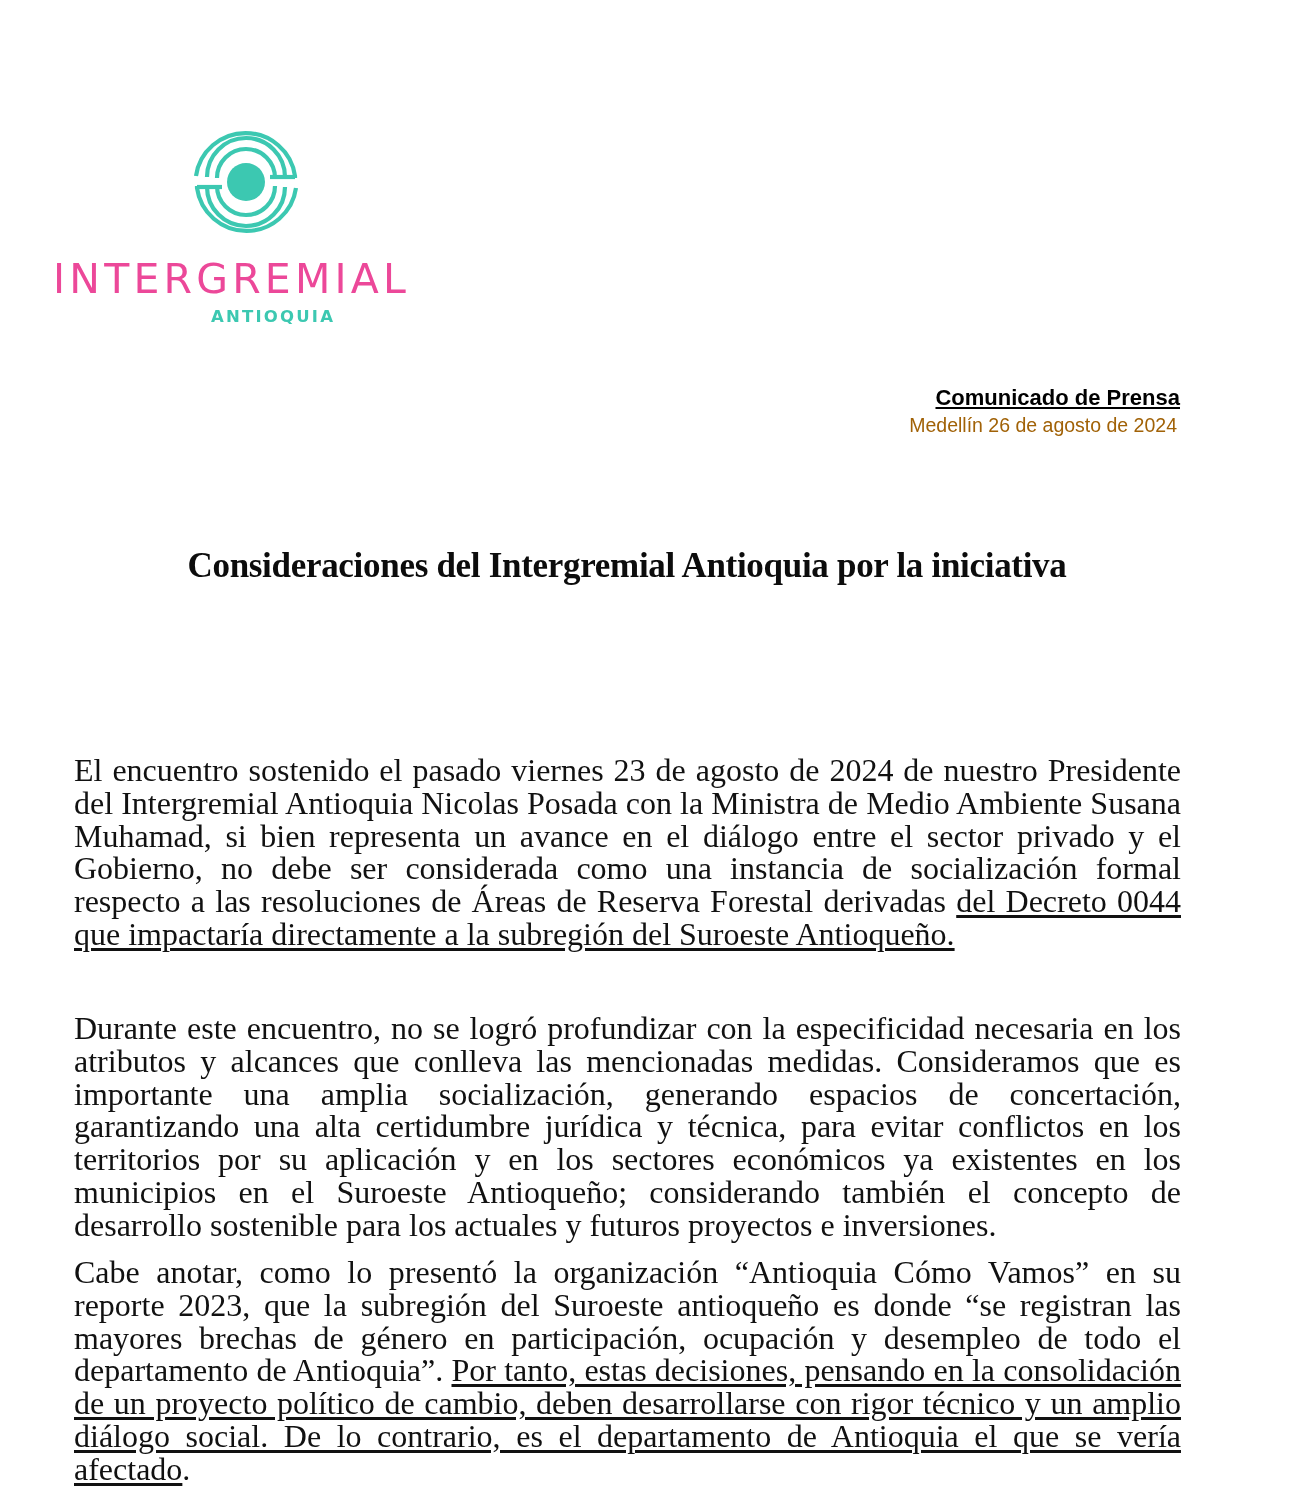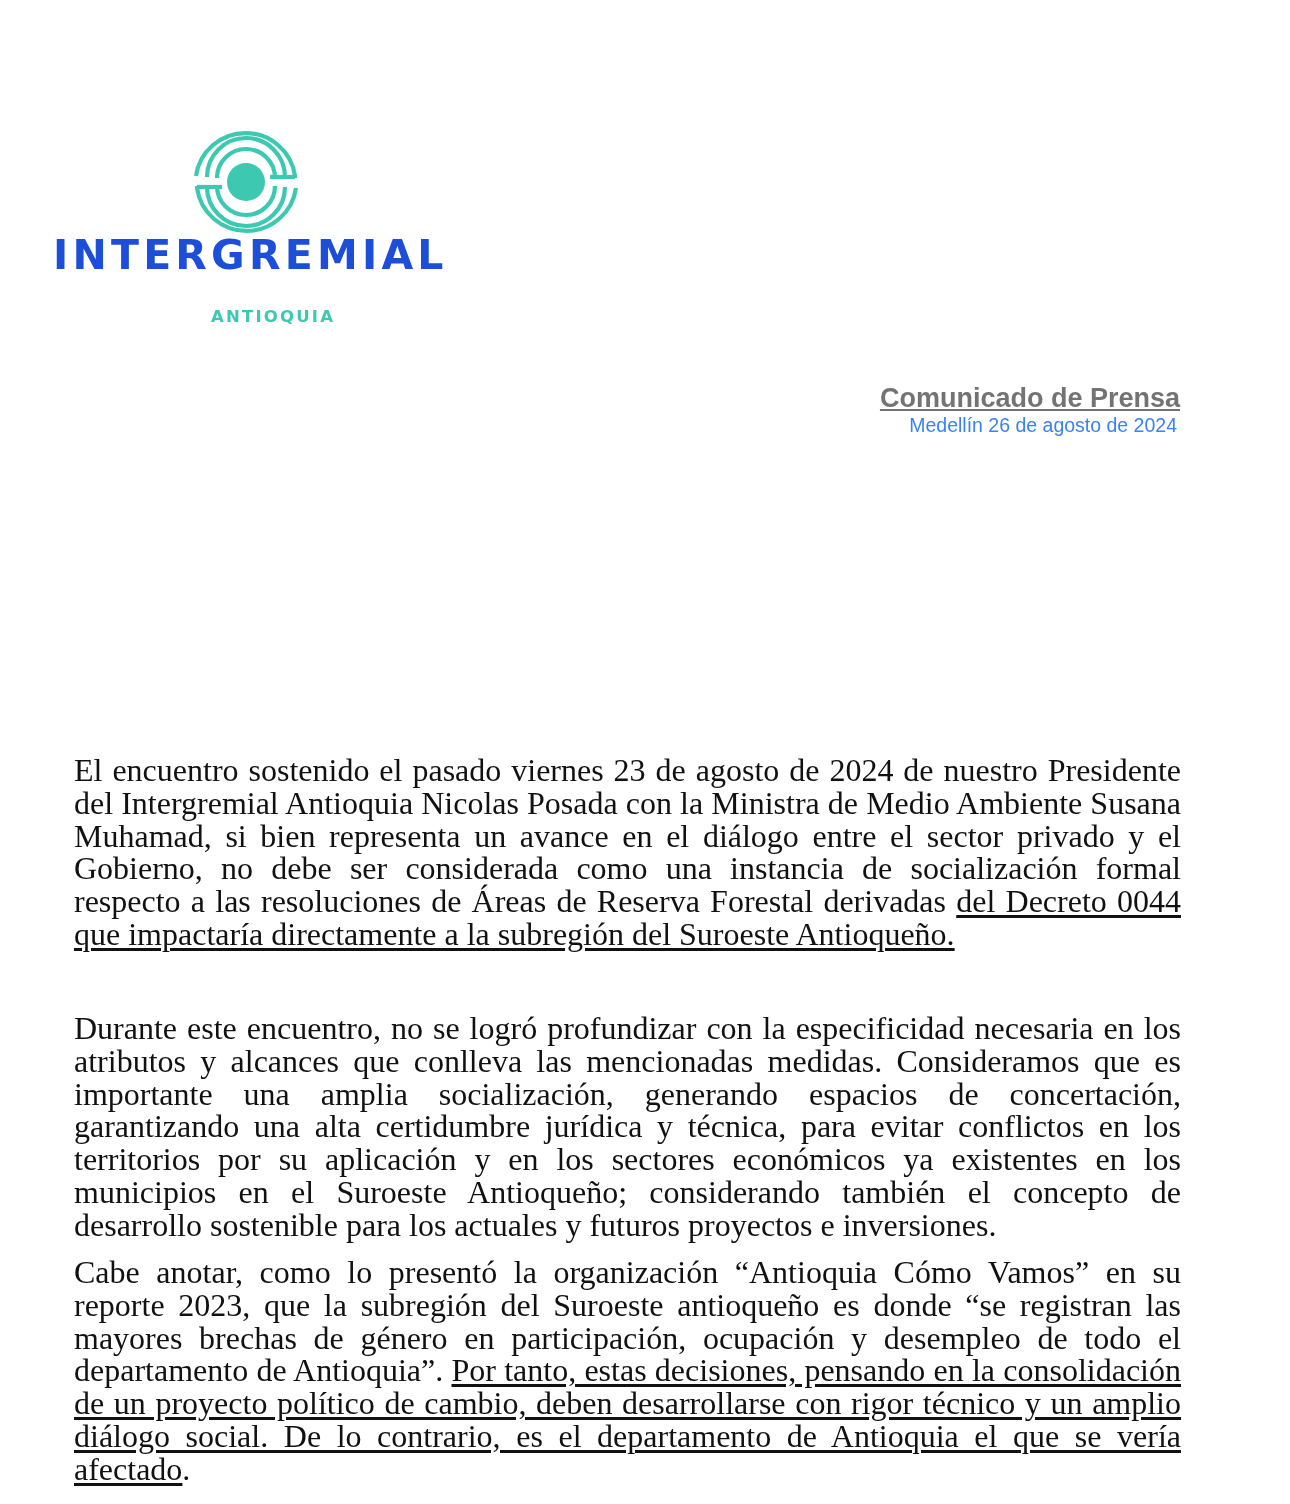--- a/index.html
+++ b/index.html
@@ -1,40 +1,40 @@
 <!DOCTYPE html>
 <html><head>
 <meta charset="utf-8">
 <style>
   html, body { margin:0; padding:0; background:#ffffff; }
   body { width:1290px; height:1504px; position:relative; overflow:hidden; }
   .logo { position:absolute; left:0; top:0; }
   .logo-word {
-    position:absolute; left:53px; top:232px; width:392px;
-    font-family:"DejaVu Sans", sans-serif; font-weight:bold;
-    font-size:41px; letter-spacing:4.2px; color:#1d4ed8; line-height:46px;
+    position:absolute; left:53px; top:256px; width:392px;
+    font-family:"DejaVu Sans", sans-serif; font-weight:normal;
+    font-size:41px; letter-spacing:4.2px; color:#ec4899; line-height:46px;
     white-space:nowrap;
   }
   .logo-sub {
     position:absolute; left:175px; top:306px;
     font-family:"DejaVu Sans", sans-serif; font-weight:bold;
     font-size:16.5px; letter-spacing:2.2px; color:#3cc8b1; line-height:22px;
     white-space:nowrap;
     margin-left:36px;
   }
   .press-label {
     position:absolute; right:110px; top:384px;
     font-family:"Liberation Sans", sans-serif; font-weight:bold;
-    font-size:27px; text-decoration:underline; color:#737373; line-height:28px;
+    font-size:22px; text-decoration:underline; color:#000000; line-height:28px;
     text-align:left; white-space:nowrap;
   }
   .press-date {
     position:absolute; right:113px; top:413px;
     font-family:"Liberation Sans", sans-serif;
-    font-size:19.5px; color:#3b82f6; line-height:24px; white-space:nowrap;
+    font-size:19.5px; color:#a16207; line-height:24px; white-space:nowrap;
   }
   .title {
     position:absolute; left:80px; width:1094px; top:544px;
     font-family:"Liberation Serif", serif; font-weight:bold;
     font-size:35px; line-height:43px; color:#0c0c0c; text-align:center;
     letter-spacing:-0.3px;
   }
   .body {
     position:absolute; left:74px; width:1107px;
     font-family:"Liberation Serif", serif;
@@ -68,21 +68,21 @@
     <circle cx="246" cy="182" r="19" fill="#3cc8b1"></circle>
   </svg>
   <div class="logo-word">INTERGREMIAL</div>
   <div class="logo-sub">ANTIOQUIA</div>
 </div>
 
 <div class="press-label">Comunicado de Prensa</div>
 <div class="press-date">Medellín 26 de agosto de 2024</div>
 
 <h1 class="title" style="margin:0;">
-  <br>
+  <span>Consideraciones del Intergremial Antioquia por la iniciativa</span><br>
   <br>
 </h1>
 
 <p class="body p1" style="margin:0;"><span>El encuentro sostenido el pasado viernes 23 de agosto de 2024 de nuestro Presidente del Intergremial Antioquia Nicolas Posada con la Ministra de Medio Ambiente Susana Muhamad, si bien representa un avance en el diálogo entre el sector privado y el Gobierno, no debe ser considerada como una instancia de socialización formal respecto a las resoluciones de Áreas de Reserva Forestal derivadas </span><span class="u">del Decreto 0044 que impactaría directamente a la subregión del Suroeste Antioqueño.</span></p>
 
 <p class="body p2" style="margin:0;"><span>Durante este encuentro, no se logró profundizar con la especificidad necesaria en los atributos y alcances que conlleva las mencionadas medidas. Consideramos que es importante una amplia socialización, generando espacios de concertación, garantizando una alta certidumbre jurídica y técnica, para evitar conflictos en los territorios por su aplicación y en los sectores económicos ya existentes en los municipios en el Suroeste Antioqueño;  considerando también el concepto de desarrollo sostenible para los actuales y futuros proyectos e inversiones.</span></p>
 
 <p class="body p3" style="margin:0;"><span>Cabe anotar, como lo presentó la organización “Antioquia Cómo Vamos” en su reporte 2023, que la subregión del Suroeste antioqueño es donde “se registran las mayores brechas de género en participación, ocupación y desempleo de todo el departamento de Antioquia”. </span><span class="u">Por tanto, estas decisiones, pensando en la consolidación de un proyecto político de cambio, deben desarrollarse con rigor técnico y un amplio diálogo social. De lo contrario, es el departamento de Antioquia el que se vería afectado</span><span>.</span></p>
 
 </body></html>

